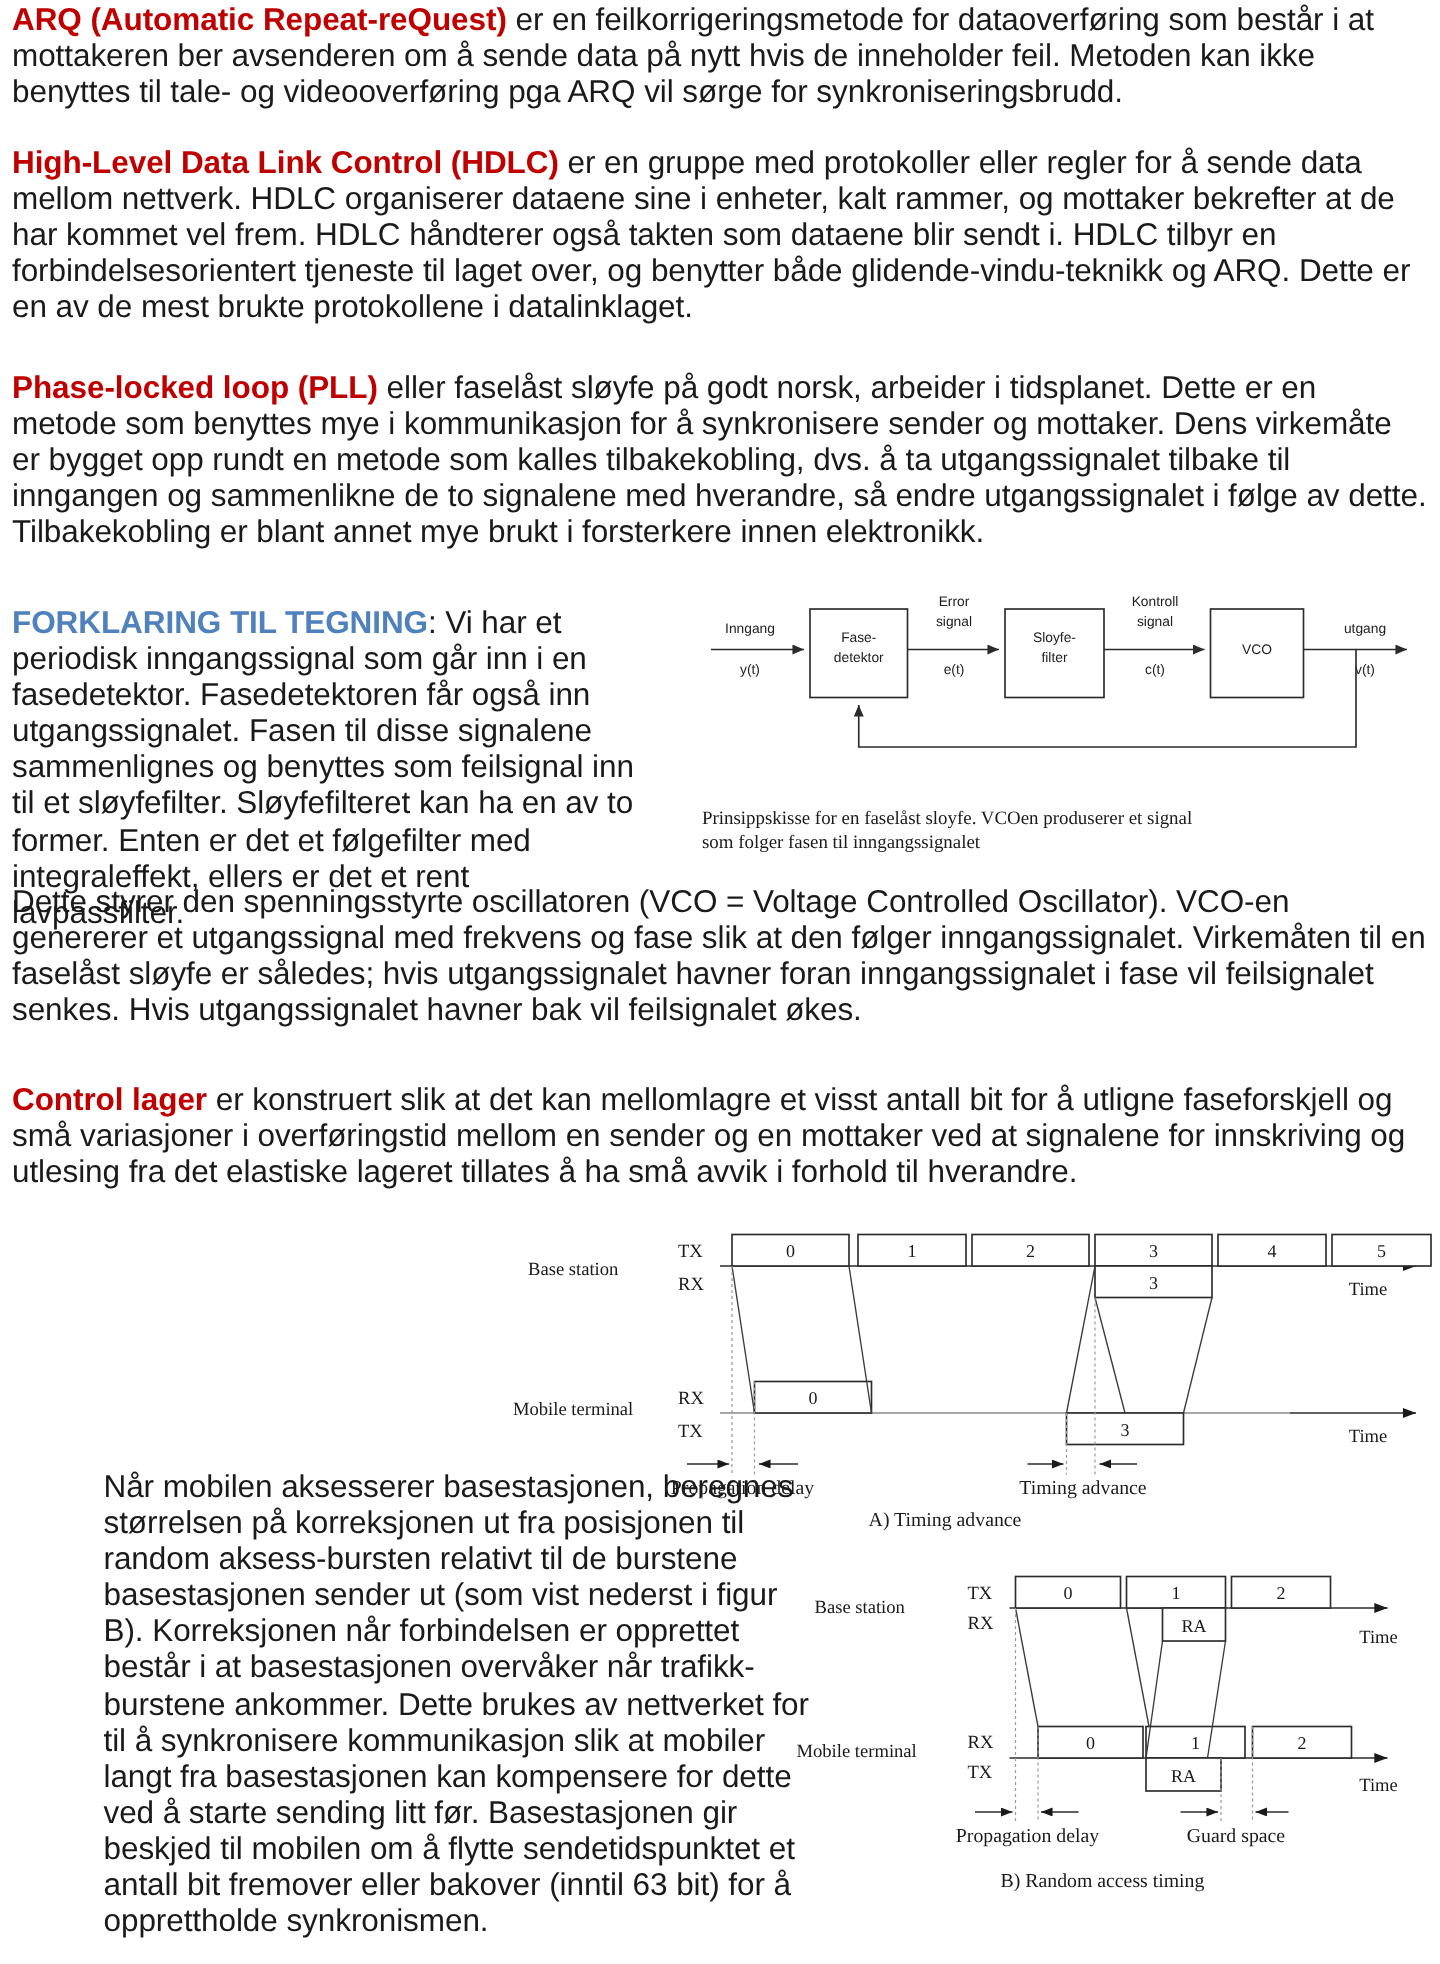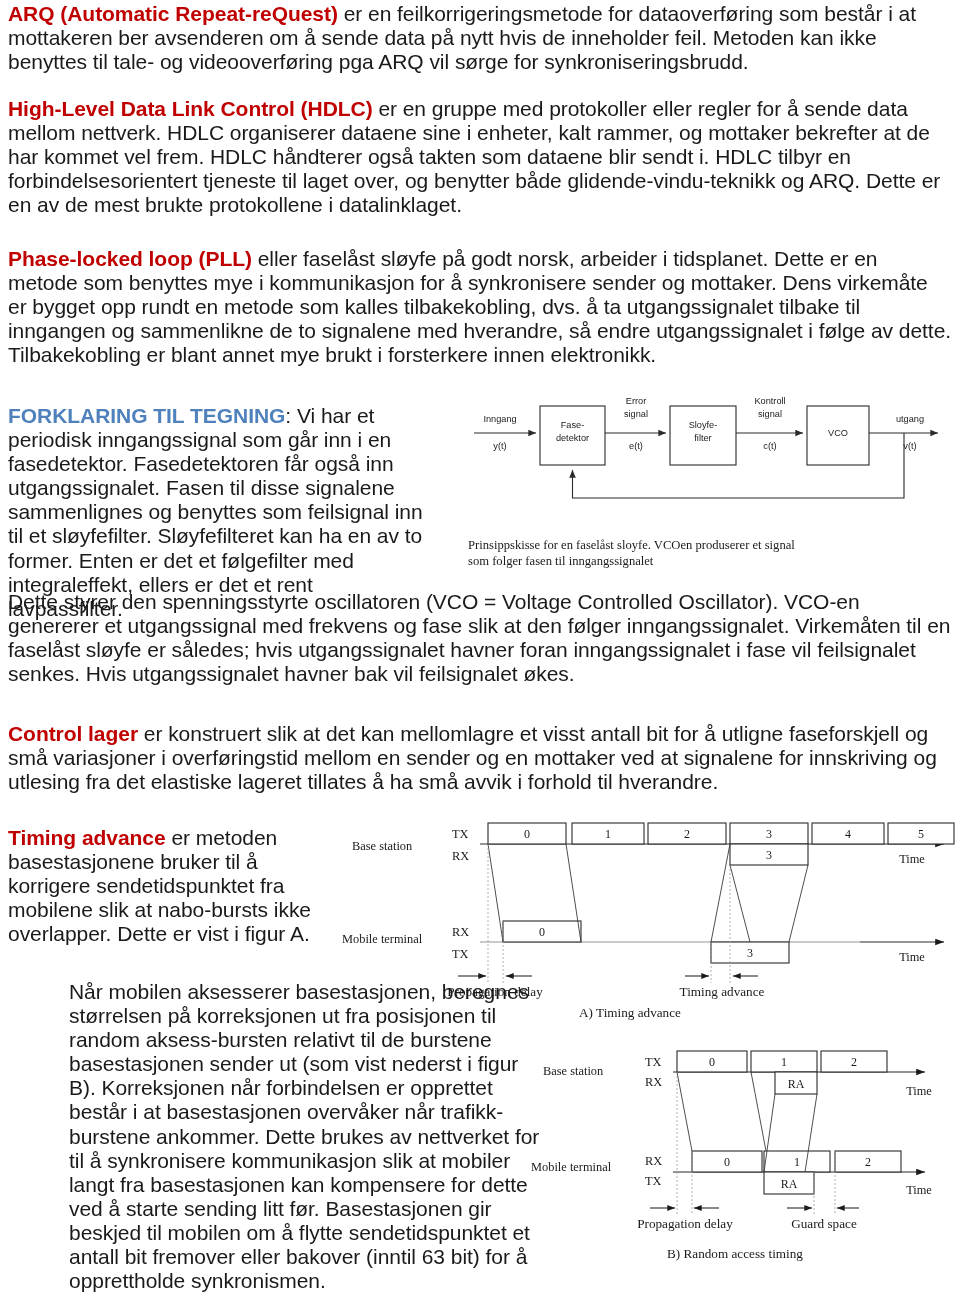--- a/index.html
+++ b/index.html
@@ -133,23 +133,20 @@
   </div>
 
   <div class="block" id="b-vco">
     <p class="para">Dette styrer den spenningsstyrte oscillatoren (VCO = Voltage Controlled Oscillator).  VCO-en genererer et utgangssignal med frekvens og fase slik at den følger inngangssignalet. Virkemåten til en faselåst sløyfe er således; hvis utgangssignalet havner foran inngangssignalet i fase vil feilsignalet senkes. Hvis utgangssignalet havner bak vil feilsignalet økes.</p>
   </div>
 
   <div class="block" id="b-elast">
     <p class="para"><span class="hl-red">Control lager</span><span> er konstruert slik at det kan mellomlagre et visst antall bit for å utligne faseforskjell og små variasjoner i overføringstid mellom en sender og en mottaker ved at signalene for innskriving og utlesing fra det elastiske lageret tillates å ha små avvik i forhold til hverandre.</span></p>
   </div>
 
-  <div class="block" id="b-timing">
-    <p class="para"><span class="hl-red">Timing advance</span><span> er metoden basestasjonene bruker til å korrigere sendetidspunktet fra mobilene slik at nabo-bursts ikke overlapper. Dette er vist i figur A.</span></p>
-  </div>
 
   <div class="fig" id="fig-timing">
     <svg viewBox="0 0 616 204" xmlns="http://www.w3.org/2000/svg">
       <defs>
         <marker id="tah" markerWidth="9" markerHeight="9" refX="8" refY="3" orient="auto">
           <path d="M0,0 L8,3 L0,6 z" fill="#1a1a1a"></path>
         </marker>
         <marker id="tah2" markerWidth="8" markerHeight="8" refX="7" refY="2.7" orient="auto">
           <path d="M0,0 L7,2.7 L0,5.4 z" fill="#1a1a1a"></path>
         </marker>

